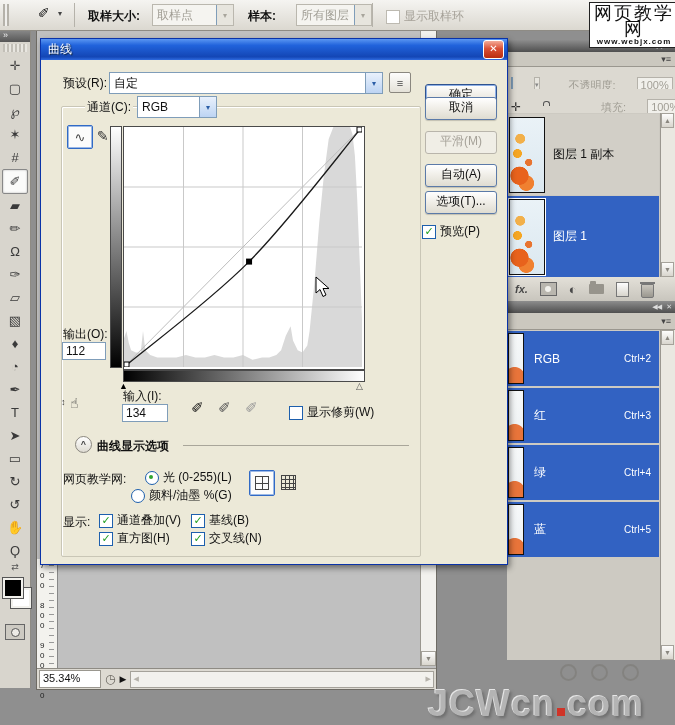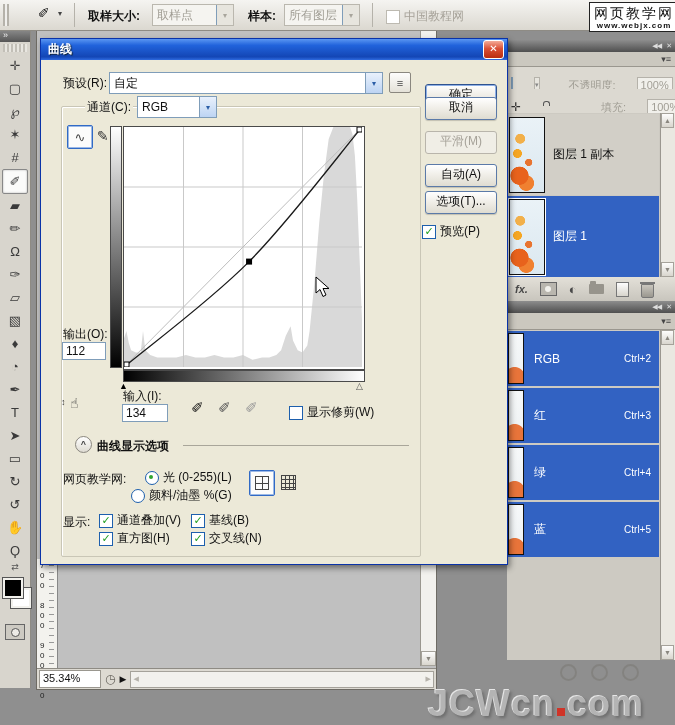--- a/index.html
+++ b/index.html
@@ -58,21 +58,21 @@
              display:flex;align-items:center;gap:4px;padding:0 2px;box-sizing:border-box}
   .zoombox{width:54px;height:16px;background:#fff;border:1px solid #9A978F;font-size:11px;padding:0 3px;line-height:15px}
   .docinfo{font-size:11px;white-space:nowrap}
   .hscroll{flex:1;height:15px;background:#F2F1ED;border:1px solid #A5A29A;display:flex;justify-content:space-between;align-items:center}
   .hscroll span{color:#B5B2AA;font-size:7px;padding:0 2px}
   
   .dialog{left:40px;top:38px;width:468px;height:527px;background:#ECE9D8;border:1px solid #0A33A8;
           box-shadow:2px 3px 6px rgba(0,0,0,.45);z-index:10;box-sizing:border-box}
   .titlebar{height:21px;background:linear-gradient(180deg,#5A96F2,#2163DC 30%,#1346B5 85%,#2F6BE0);
             display:flex;align-items:center;padding:0 3px 0 7px;gap:4px}
-  .titlebar .t{flex:1;color:#fff;font-weight:bold;text-shadow:1px 1px 1px #123}
+  .titlebar .t{flex:1;color:#fff;font-weight:normal;text-shadow:1px 1px 1px #123}
   .closebtn{width:19px;height:17px;background:linear-gradient(#F5AC98,#DA5036 45%,#B92C10);border:1px solid #fff;
             border-radius:3px;color:#fff;font-size:10px;font-weight:bold;text-align:center;line-height:15px}
   .groupbox{position:absolute;border:1px solid #C9C6B6;border-radius:2px;box-shadow:inset 1px 1px 0 #fff}
   .masklab{background:#ECE9D8;padding:0 2px;white-space:nowrap}
   .graph{position:absolute;border:1px solid #4A4A4A;background:#fff}
   .vgrad{position:absolute;width:10px;background:linear-gradient(#FFFFFF,#000);border:1px solid #4A4A4A}
   .hgrad{position:absolute;height:10px;background:linear-gradient(90deg,#000,#FFF);border:1px solid #4A4A4A}
   .slider{position:absolute;font-size:9px;line-height:9px}
   .minibtn{position:absolute;background:linear-gradient(#FDFDFC,#E4E1D8);border:1px solid #8A877F;border-radius:2px;
            display:flex;align-items:center;justify-content:center;color:#444}
@@ -117,21 +117,21 @@
   .icon-folder::before{content:"";position:absolute;top:-3px;left:1px;width:6px;height:3px;background:#97948C;border-radius:1px 1px 0 0}
   .icon-newpage{width:11px;height:13px;background:linear-gradient(#FDFDFD,#D8D5CD);border:1px solid #777}
   .icon-trash{width:11px;height:12px;background:linear-gradient(#C9C6BE,#9A978F);border:1px solid #777;border-radius:0 0 2px 2px;position:relative;margin-top:3px}
   .icon-trash::before{content:"";position:absolute;top:-3px;left:-2px;right:-2px;height:2px;background:#777}
   .padlock{width:9px;height:7px;background:#555;border-radius:1px;position:relative;margin-top:5px}
   .padlock::before{content:"";position:absolute;top:-5px;left:1px;width:5px;height:4px;border:1.5px solid #555;border-bottom:none;border-radius:3px 3px 0 0}
   .ghosticons{position:absolute;display:flex;gap:14px;z-index:2;opacity:.35}
   .ghosticons span{width:13px;height:13px;border:2px solid #6F6C64;border-radius:50%}
   
   .webjx{position:absolute;background:#fff;border:1px solid #222;text-align:center;z-index:20;padding:2px 4px 1px}
-  .webjx .l1{font-size:14px;letter-spacing:2px;line-height:16px}
+  .webjx .l1{font-size:18px;letter-spacing:2px;line-height:16px}
   .webjx .l2{font-size:8px;font-weight:bold;letter-spacing:1px;line-height:9px}
   .wm-cn{position:absolute;z-index:30;font-size:25px;font-weight:bold;color:#B3B1AD;letter-spacing:2px;
          text-shadow:1px 1px 0 #C3372B,-1px -1px 0 #C3372B,1px -1px 0 #C3372B,-1px 1px 0 #C3372B,2px 2px 3px rgba(0,0,0,.3)}
   .wm-en{position:absolute;z-index:30;font-size:36px;font-weight:bold;color:#B4B4B4;letter-spacing:1px;
          text-shadow:-1px -1px 0 #E6E6E6,2px 2px 3px #6E6E6E}
   .reddot{display:inline-block;width:8px;height:8px;background:#D03428;margin:0 2px}
 </style>
 </head>
 <body>
 
@@ -141,28 +141,28 @@
     <div class="abs grip" style="left:3px;top:4px"></div>
     <span class="abs" style="left:38px;top:5px;font-size:14px">✐</span>
     <span class="abs" style="left:58px;top:9px;font-size:8px;color:#444">▾</span>
     <div class="abs" style="left:74px;top:3px;width:1px;height:24px;background:#B5B2AA"></div>
     <span class="abs boldlab" style="left:88px;top:8px">取样大小:</span>
     <div class="combo disabled" style="left:152px;top:4px;width:80px">
       <span class="val">取样点</span>
       <span class="cbtn">▾</span>
     </div>
     <span class="abs boldlab" style="left:248px;top:8px">样本:</span>
-    <div class="combo disabled" style="left:284px;top:4px;width:74px">
+    <div class="combo disabled" style="left:296px;top:4px;width:74px">
       <span class="val">所有图层</span>
       <span class="cbtn">▾</span>
     </div>
     <div class="abs" style="left:372px;top:3px;width:1px;height:24px;background:#B5B2AA"></div>
     <div class="cb unchecked disabled" style="left:386px;top:8px">
       <span class="box">✓</span>
-      <span>中国教程网</span>
+      <span>显示取样环</span>
     </div>
   </div>
 
   <div class="webjx" style="left:589px;top:2px;width:80px">
     <div class="l1">网页教学网</div>
     <div class="l2">www.webjx.com</div>
   </div>
 
   <div class="abs toolbox">
     <div class="tb-head">»</div>

